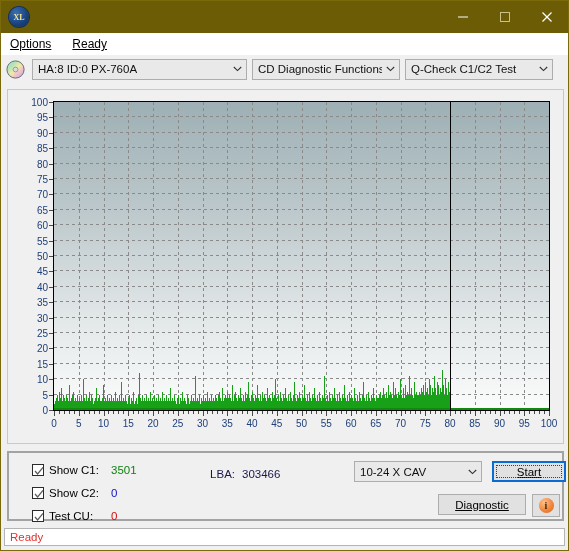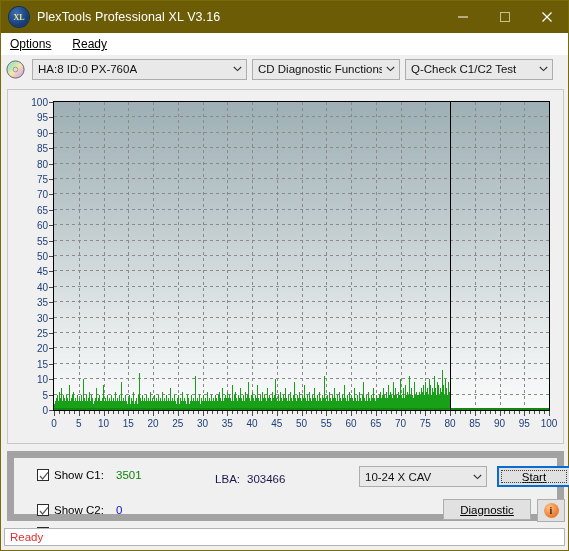--- a/index.html
+++ b/index.html
@@ -101,21 +101,21 @@
     background:repeating-linear-gradient(to right,#8a8a8a 0 3px,transparent 3px 6px);}
   .gridline-v{position:absolute;top:0;bottom:0;width:1px;
     background:repeating-linear-gradient(to bottom,#8a8a8a 0 3px,transparent 3px 6px);}
   .endline{position:absolute;top:0;bottom:0;width:1px;background:#000;}
   .bar{position:absolute;bottom:0;width:1px;background:#18a018;}
   .baseline{position:absolute;left:0;right:0;bottom:0;height:2px;background:#0f8a0f;}
 
   
   .info-panel{
     position:absolute;left:6px;top:450px;width:557px;height:70px;
-    background:#f0f0f0;border:7px solid #a3a3a3;box-sizing:border-box;
+    background:#f0f0f0;border:2px solid #a3a3a3;box-sizing:border-box;
   }
   .chk-row{display:flex;align-items:center;height:19px;}
   .chk{
     width:12px;height:12px;border:1px solid #2b2b2b;background:#fff;
     box-sizing:border-box;position:relative;margin-right:5px;flex:0 0 auto;
   }
   .chk svg{position:absolute;left:1px;top:1px;}
   .chk-lbl{font-size:11.5px;color:#000;width:62px;}
   .chk-val{font-size:11.5px;font-weight:normal;}
   .msf-row{display:flex;align-items:center;height:19px;font-size:11.5px;}
@@ -157,21 +157,20 @@
 </style>
 </head>
 <body>
 
 <div id="app">
 
   <div class="titlebar">
     <div class="app-icon">
       <span>XL</span>
     </div>
-    <div class="title-text">PlexTools Professional XL V3.16</div>
     <div class="win-btns">
       <div class="win-btn">
         <svg width="12" height="12" viewBox="0 0 12 12">
             <line x1="1" y1="6" x2="11" y2="6" stroke="#fff" stroke-width="1"></line>
           </svg>
       </div>
       <div class="win-btn">
         <svg width="12" height="12" viewBox="0 0 12 12">
             <rect x="1.5" y="1.5" width="9" height="9" fill="none" stroke="#c9c08a" stroke-width="1"></rect>
           </svg>
@@ -1926,21 +1925,21 @@
     <div style="position:absolute;left:23px;top:7px;">
       <div class="chk-row">
         <span class="chk">
           <svg width="10" height="10" viewBox="0 0 10 10">
               <polyline points="1,5 3.6,8 9,1.3" fill="none" stroke="#5a5a5a" stroke-width="1.2"></polyline>
             </svg>
         </span>
         <span class="chk-lbl">Show C1:</span>
         <span class="chk-val" style="color:#108010">3501</span>
       </div>
-      <div class="chk-row" style="margin-top:16px">
+      <div class="chk-row" style="margin-top:4px">
         <span class="chk">
           <svg width="10" height="10" viewBox="0 0 10 10">
               <polyline points="1,5 3.6,8 9,1.3" fill="none" stroke="#5a5a5a" stroke-width="1.2"></polyline>
             </svg>
         </span>
         <span class="chk-lbl">Show C2:</span>
         <span class="chk-val" style="color:#1010c8">0</span>
       </div>
       <div class="chk-row" style="margin-top:4px">
         <span class="chk">

